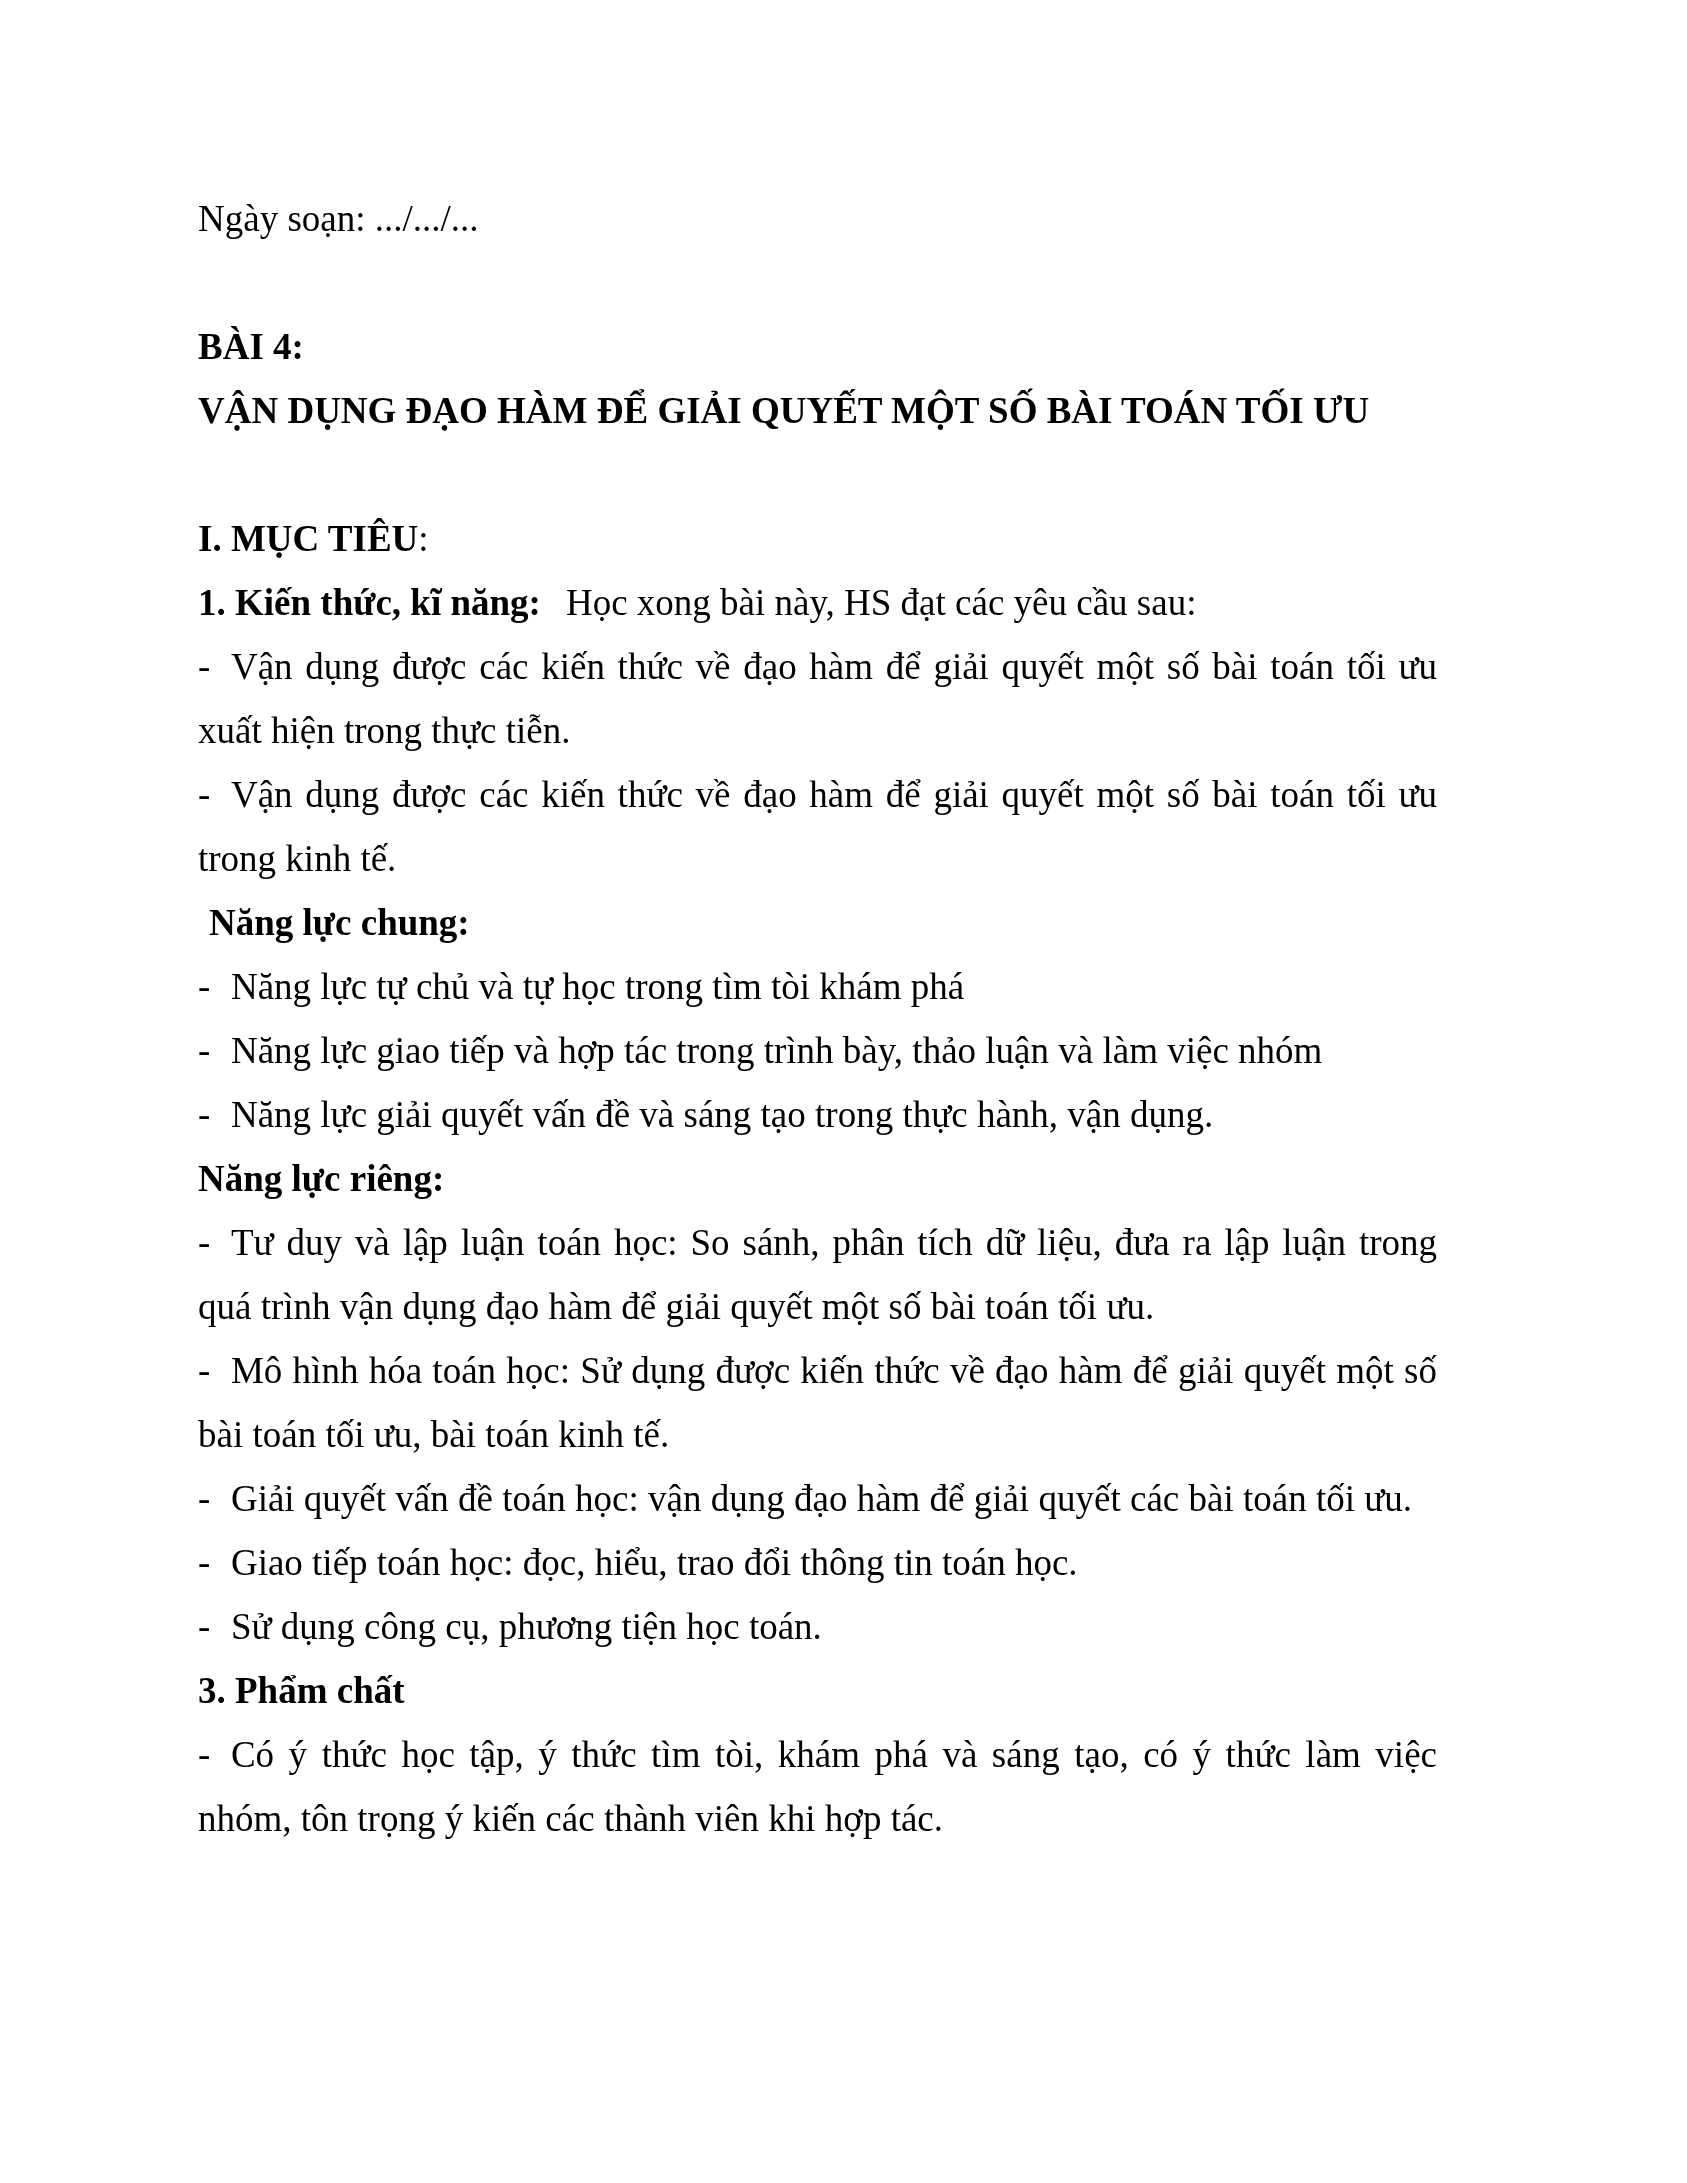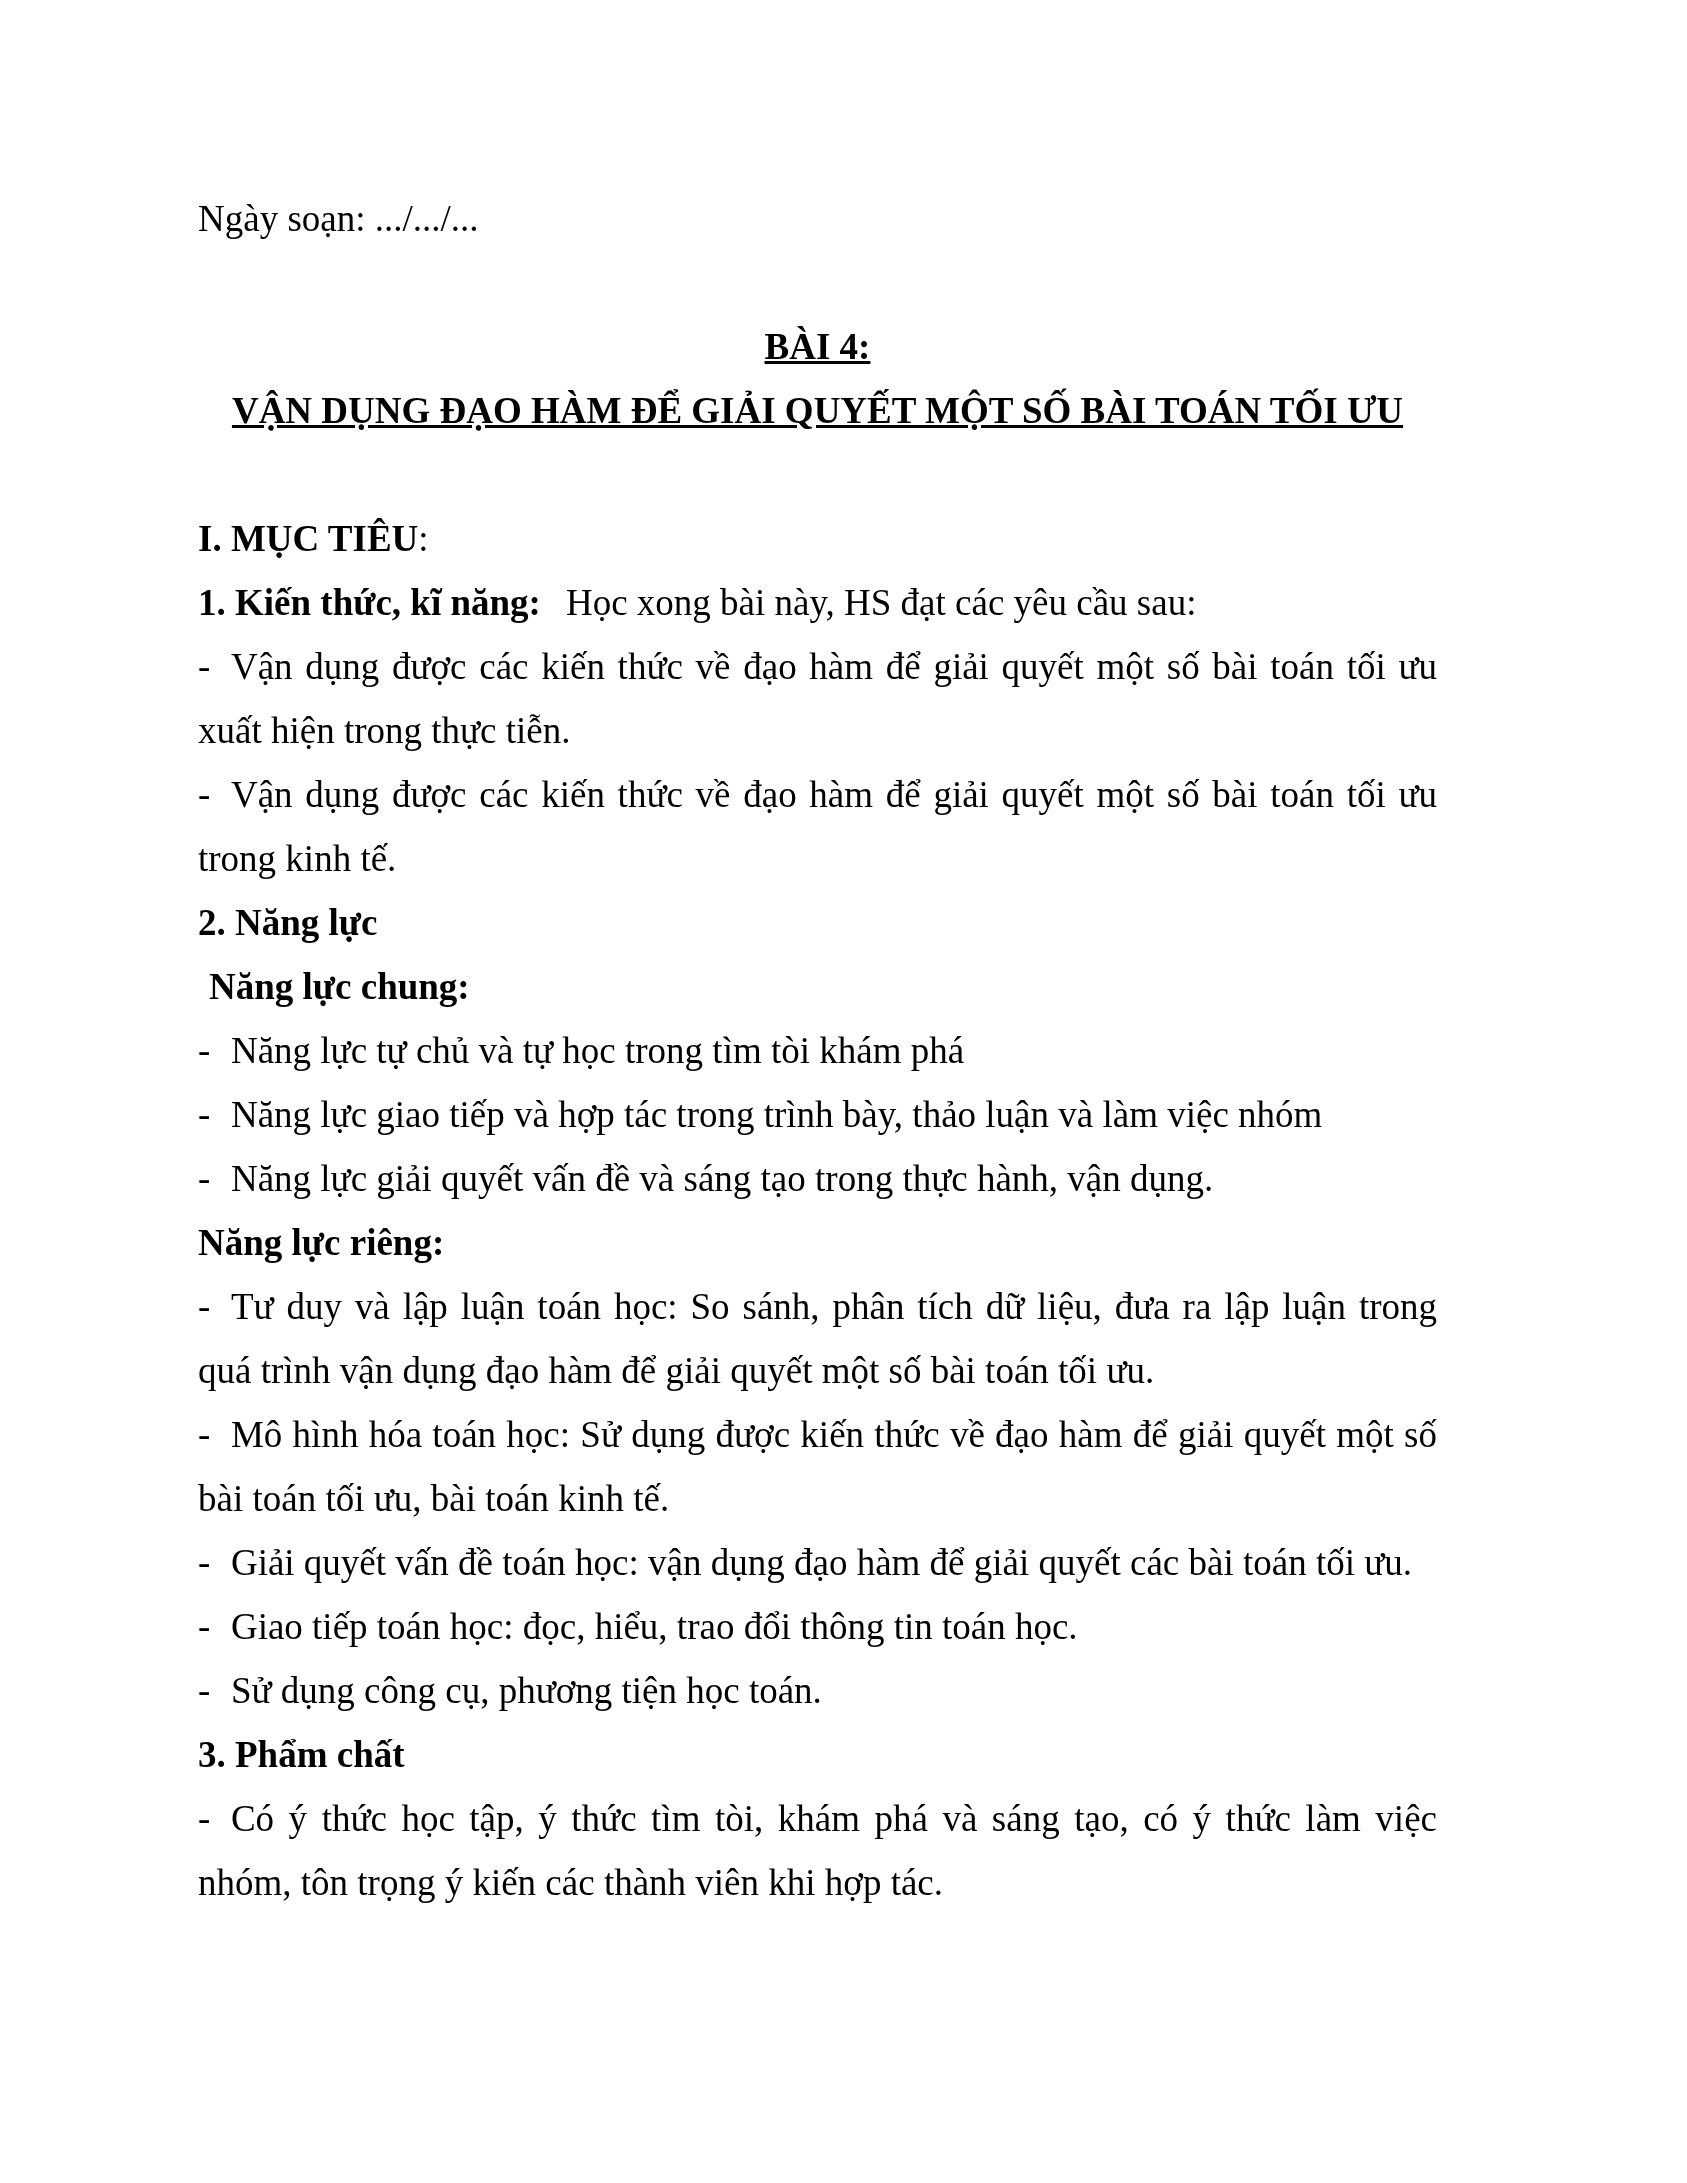--- a/index.html
+++ b/index.html
@@ -18,21 +18,21 @@
     font-family: "Liberation Serif", "DejaVu Serif", serif;
     font-size: 37px;
     line-height: 64px;
     overflow: hidden;
   }
   .line, .par {
     margin: 0;
     padding: 0;
   }
   .blank { height: 64px; }
-  .center { text-align: center; text-decoration: underline; }
+  .center { text-align: left; }
   .justify { text-align: justify; }
   .bold { font-weight: bold; }
   .bi { font-weight: bold; }
   .indent-sm { padding-left: 11px; }
   .marker { margin-right: 20.6px; }
   .intro-gap { margin-left: 25px; }
 </style>
 </head>
 <body>
 
@@ -58,21 +58,20 @@
   </div>
 
   <p class="par justify">
     <span class="marker">-</span><span>Vận dụng được các kiến thức về đạo hàm để giải quyết một số bài toán tối ưu xuất hiện trong thực tiễn.</span>
   </p>
 
   <p class="par justify">
     <span class="marker">-</span><span>Vận dụng được các kiến thức về đạo hàm để giải quyết một số bài toán tối ưu trong kinh tế.</span>
   </p>
 
-  <div class="line bold">2. Năng lực</div>
 
   <div class="line bi indent-sm">Năng lực chung:</div>
 
   <p class="par justify">
     <span class="marker">-</span><span>Năng lực tự chủ và tự học trong tìm tòi khám phá</span>
   </p>
 
   <p class="par justify">
     <span class="marker">-</span><span>Năng lực giao tiếp và hợp tác trong trình bày, thảo luận và làm việc nhóm</span>
   </p>

